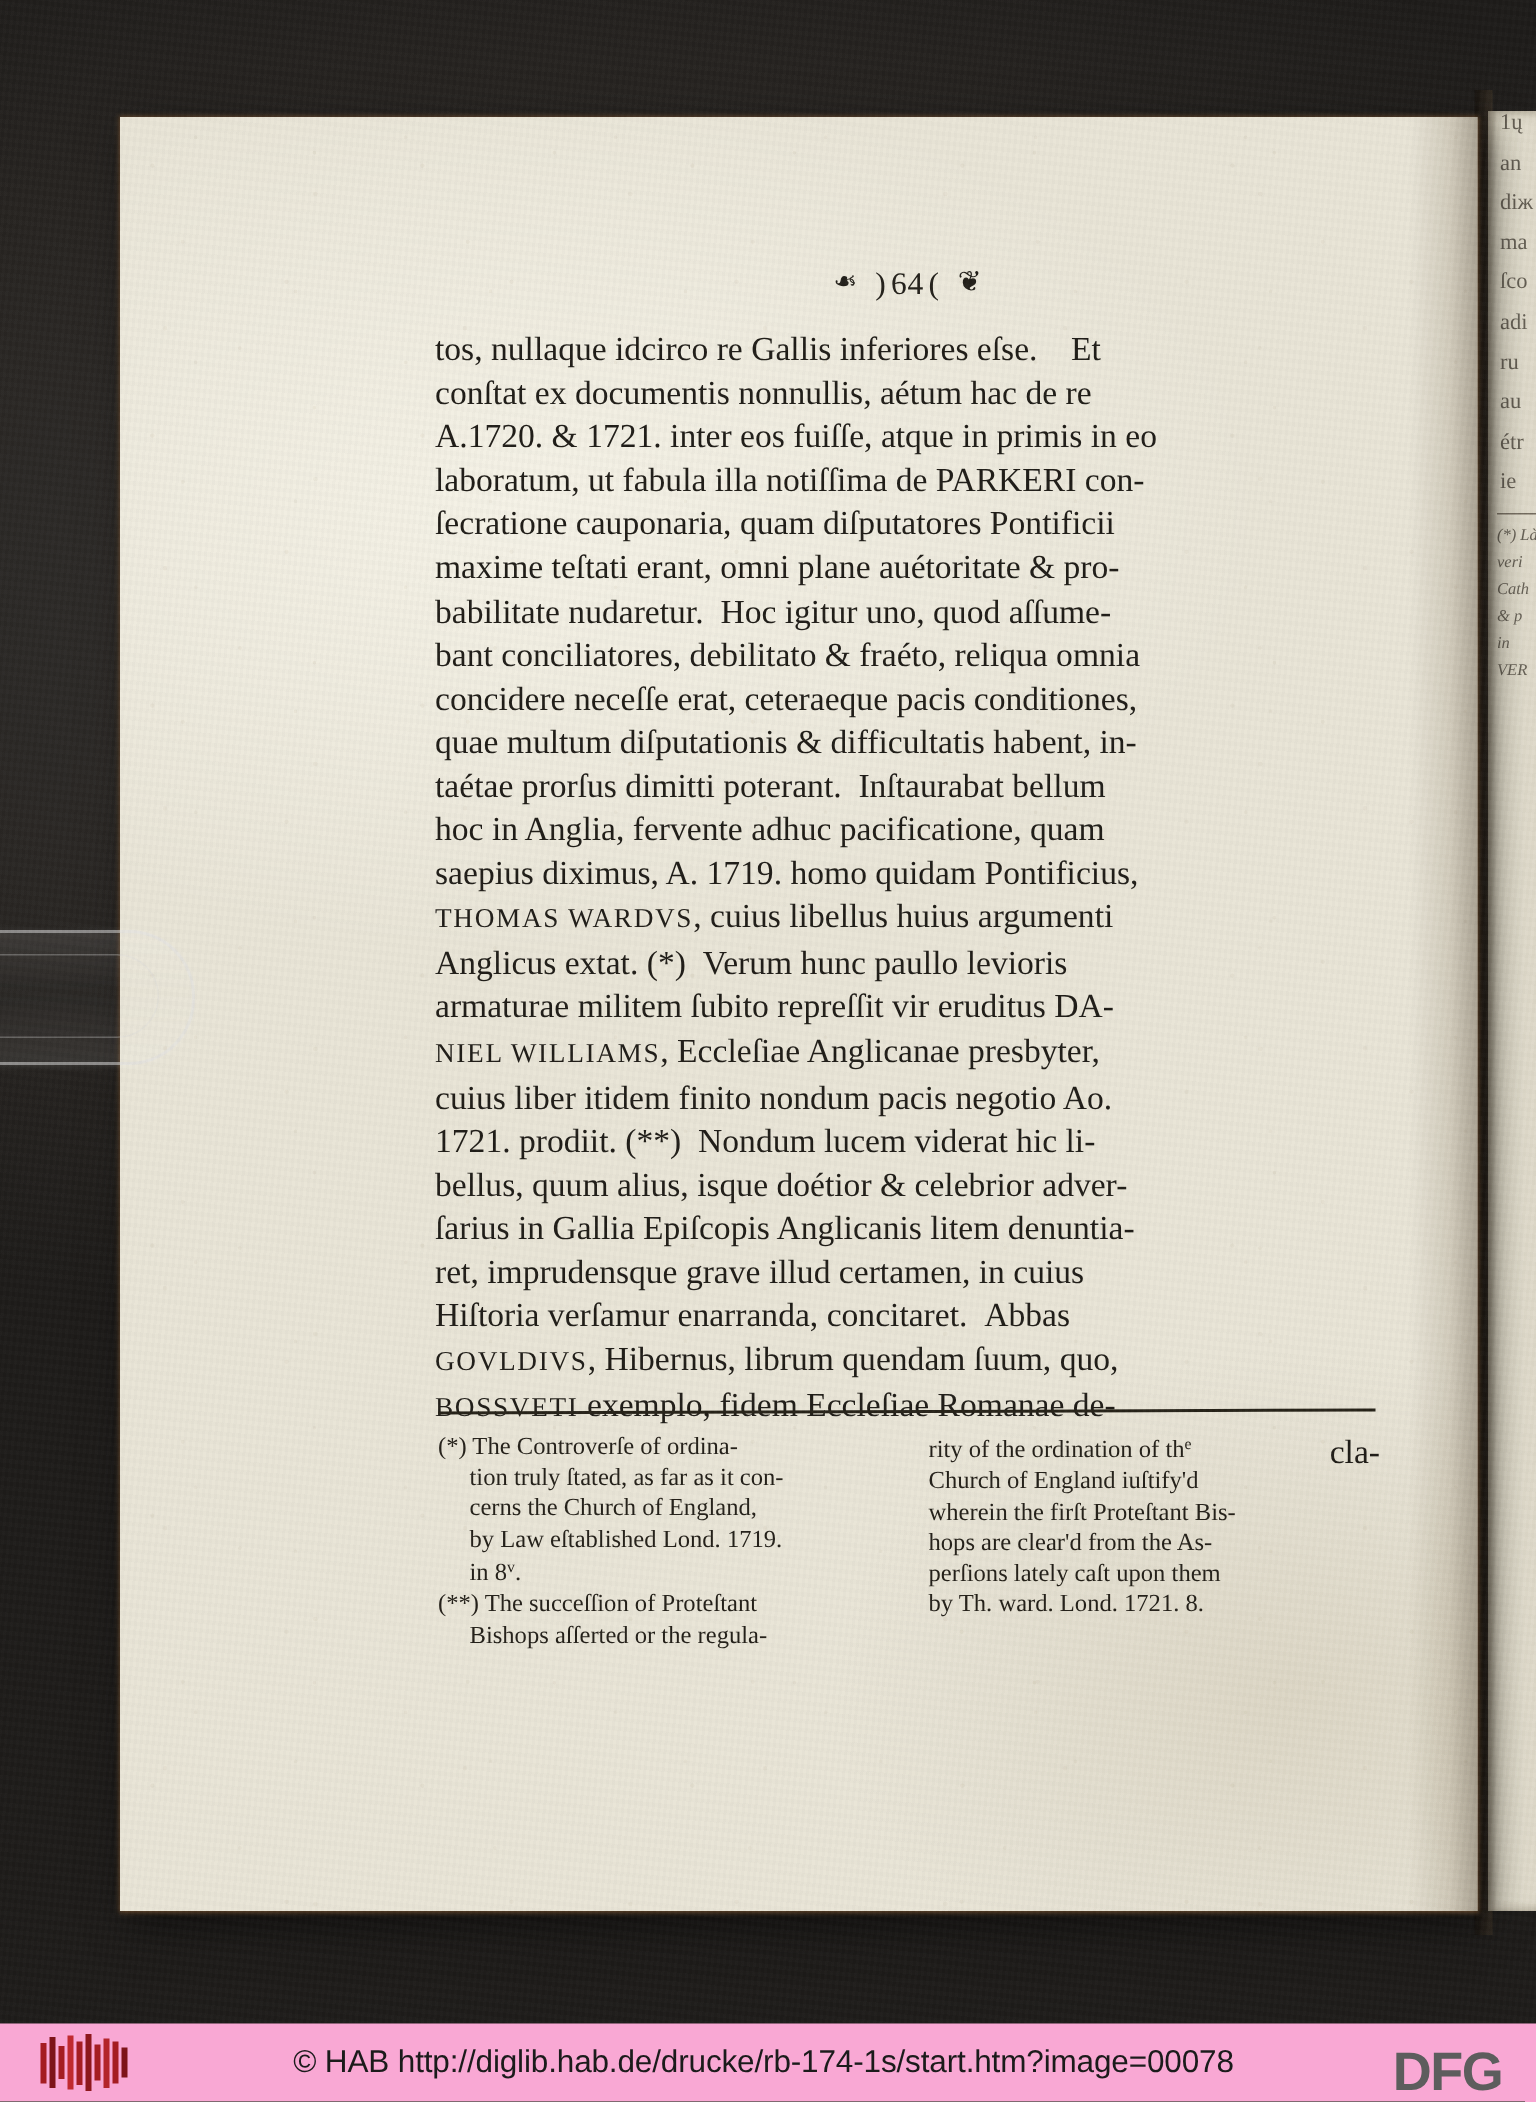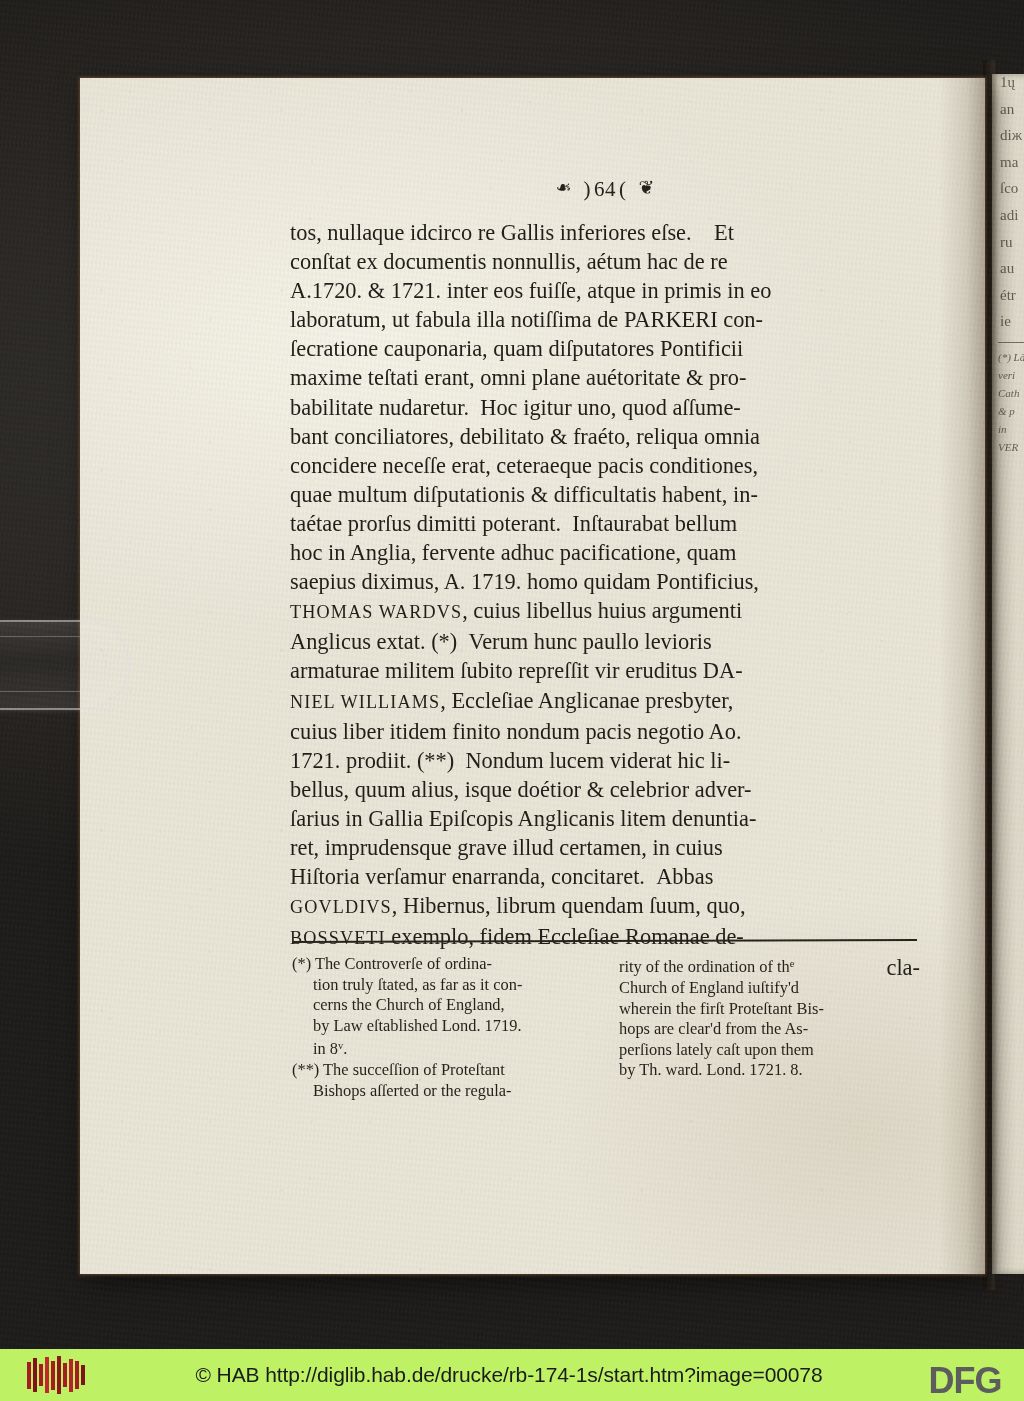--- a/index.html
+++ b/index.html
@@ -220,21 +220,21 @@
     pointer-events: none;
   }
 
   
   #banner {
     position: absolute;
     left: 0;
     top: 1349px;
     width: 1024px;
     height: 52px;
-    background: #bef264;
+    background: #f9a8d4;
     display: flex;
     align-items: center;
   }
   #hab-logo {
     width: 112px;
     height: 52px;
     display: flex;
     align-items: center;
     justify-content: center;
     gap: 2.5px;

